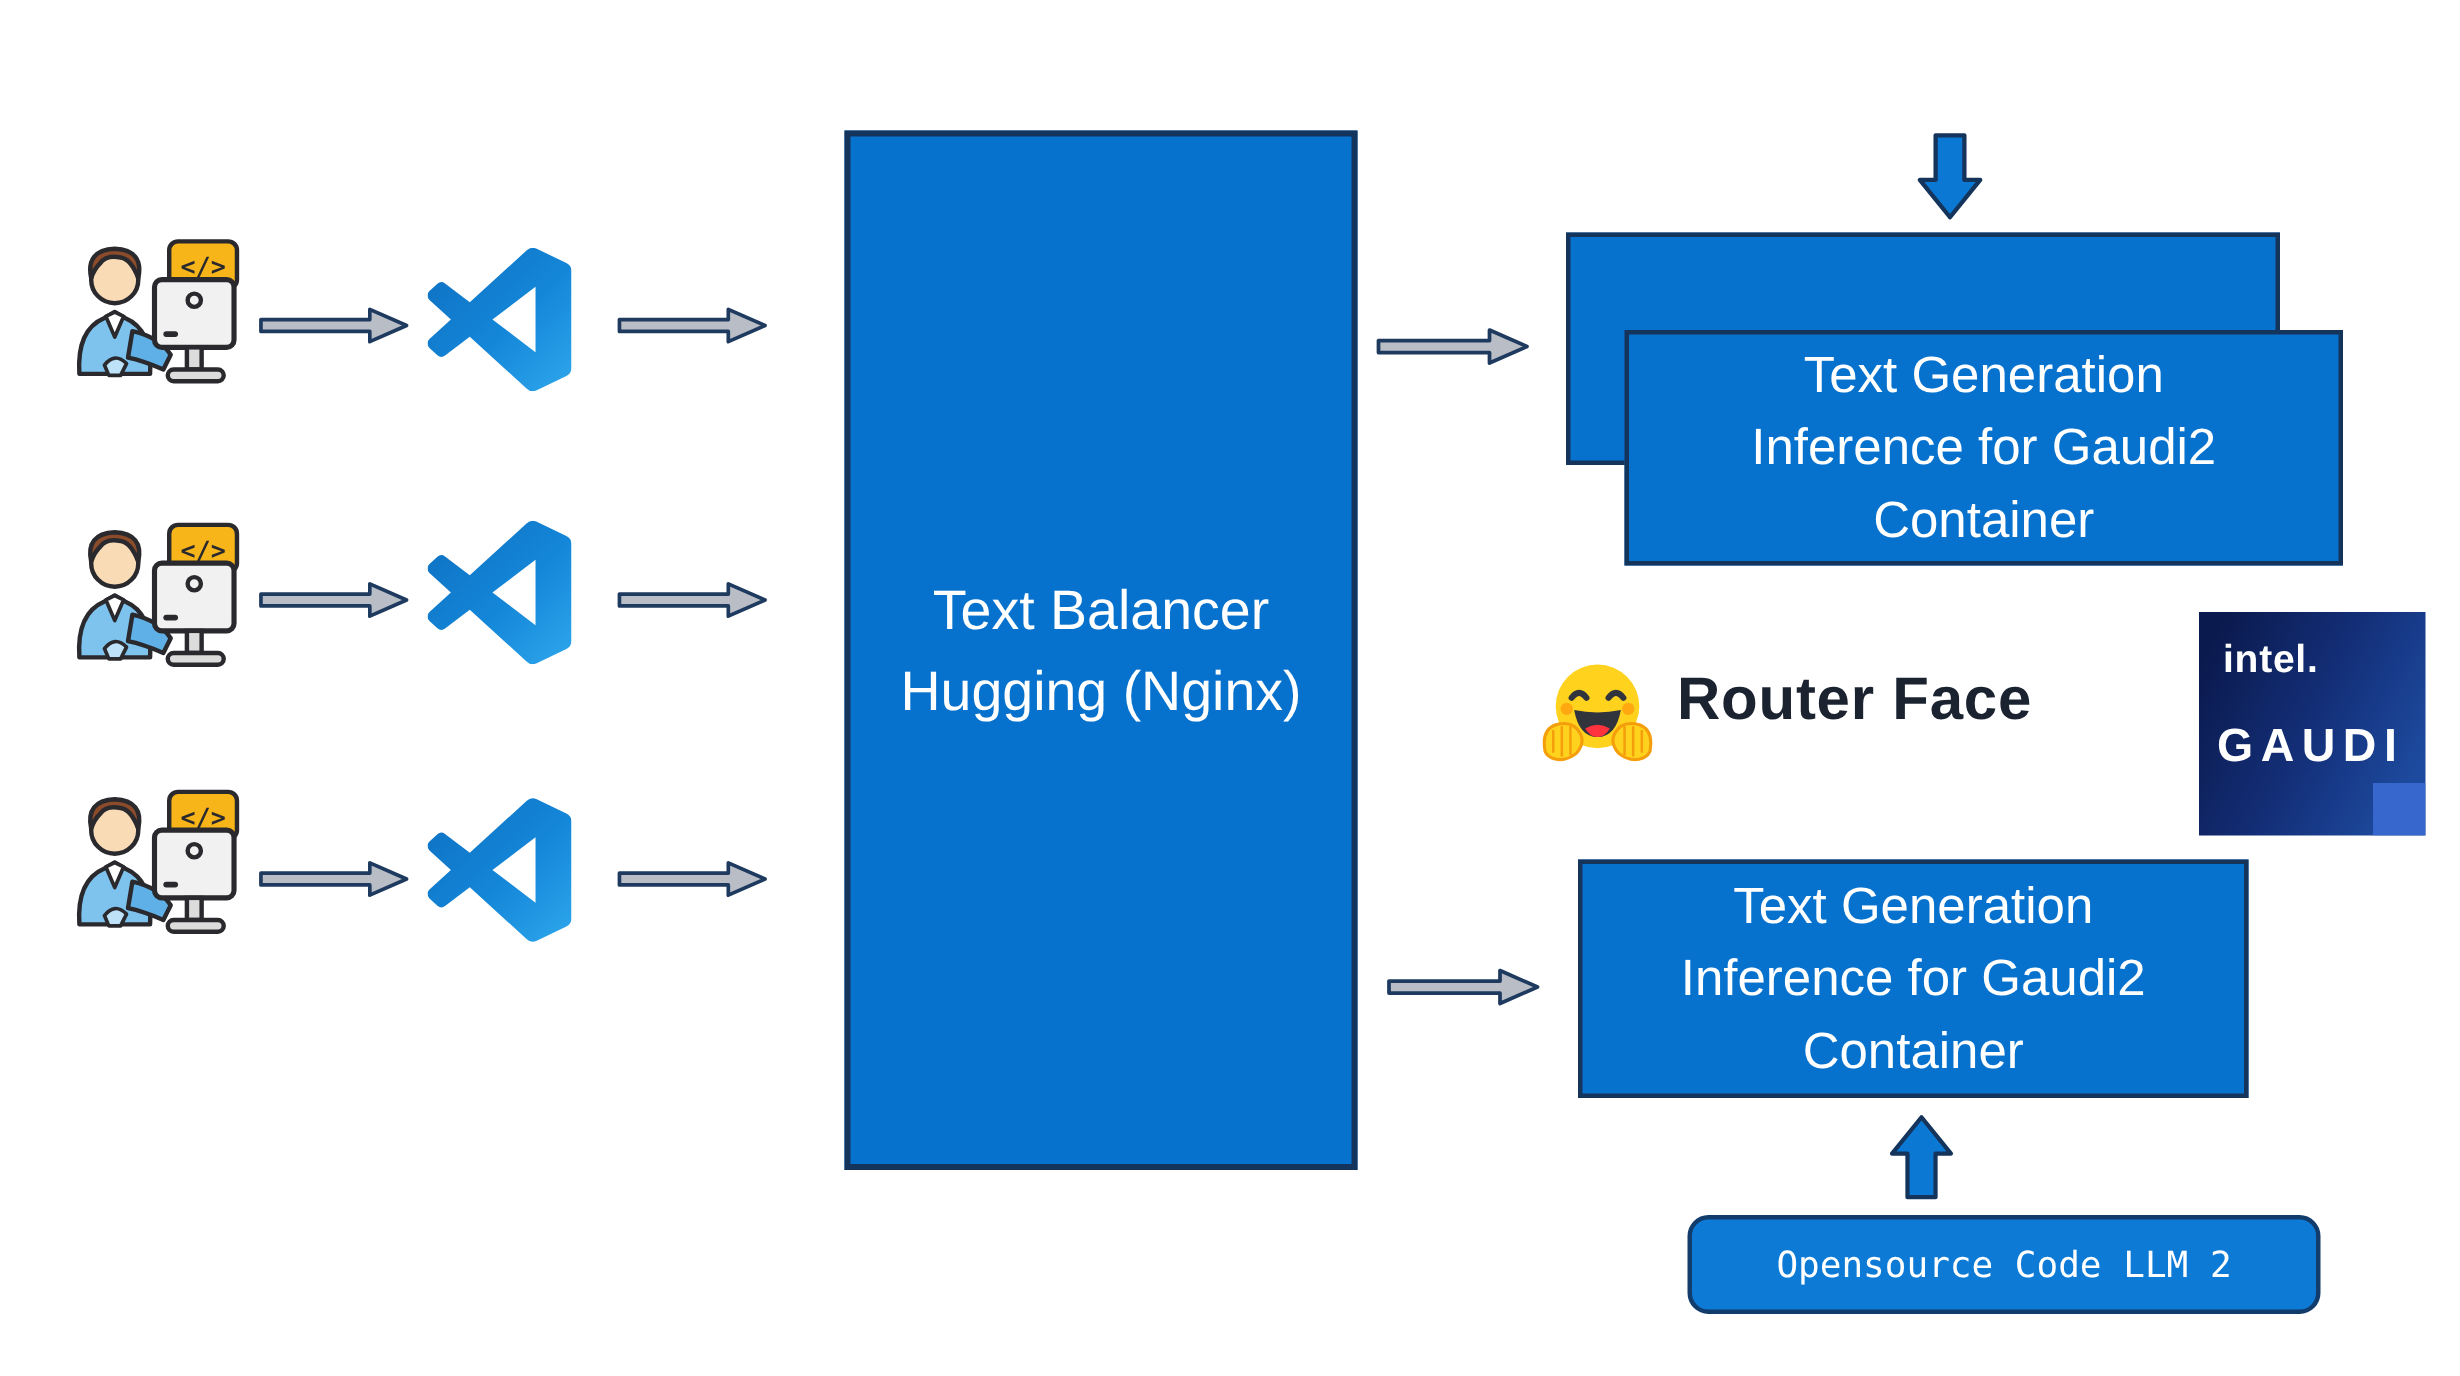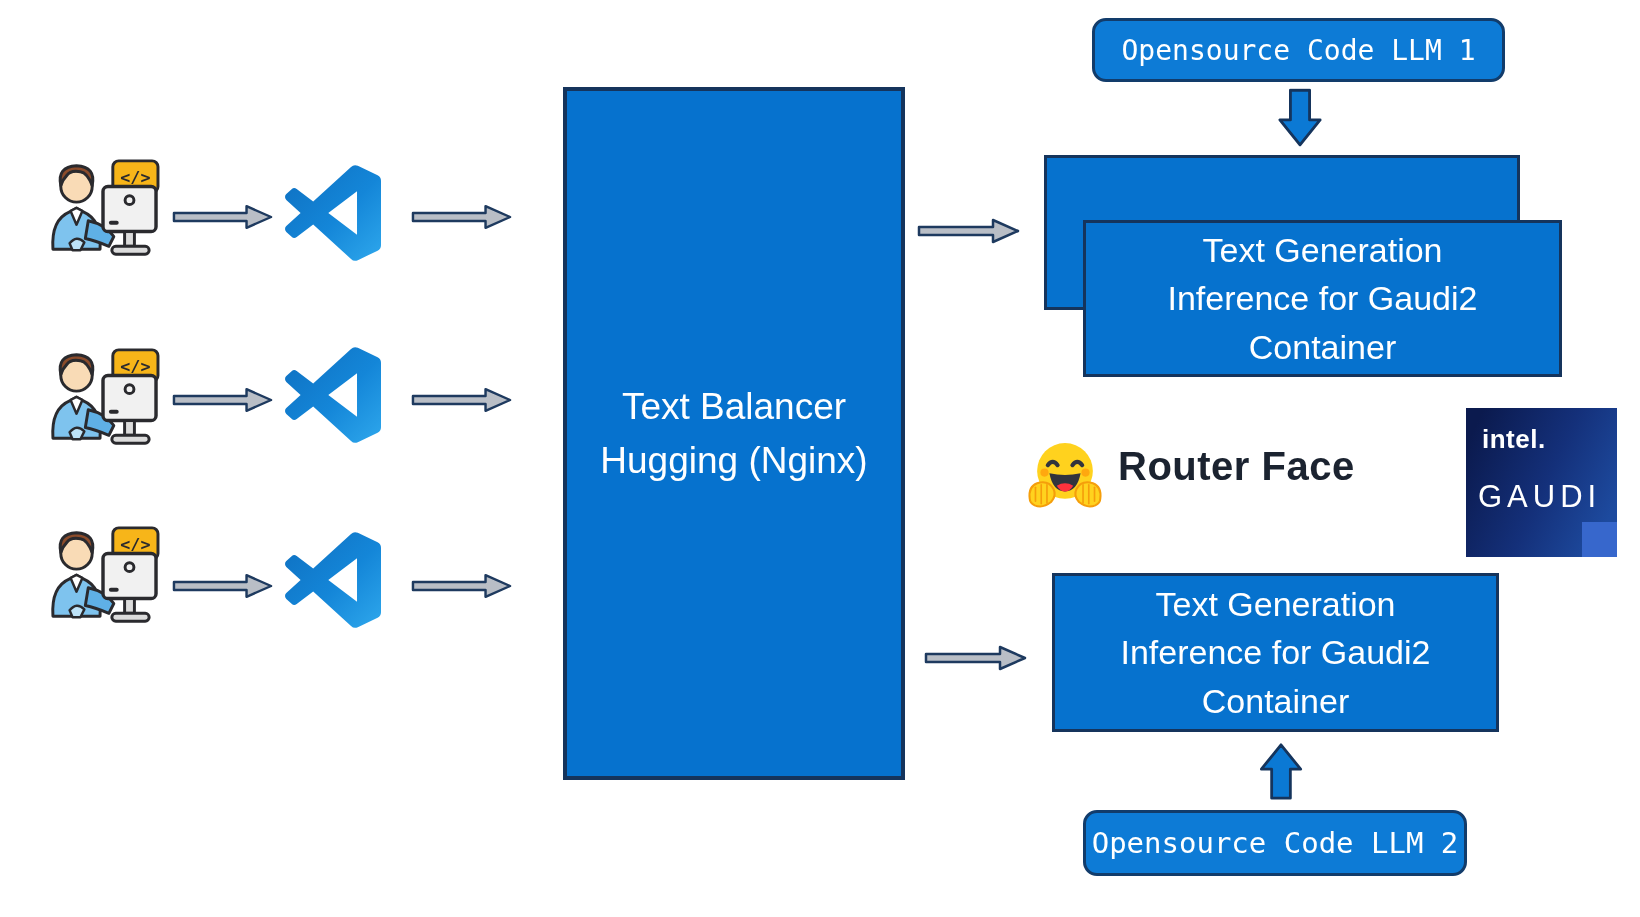--- a/index.html
+++ b/index.html
@@ -26,21 +26,21 @@
   .hf-label {
     position:absolute; font-weight:800; color:#1B2330; font-size:40px;
     letter-spacing:0.5px; white-space:nowrap;
   }
   .gaudi {
     position:absolute; box-sizing:border-box; overflow:hidden;
     background:linear-gradient(115deg,#0B1A4E 8%,#14307A 52%,#1D4A9E 88%);
     color:#ffffff;
   }
   .gaudi .brand  { font-size:26px; font-weight:700; margin:16px 0 16px 16px; letter-spacing:0.5px; }
-  .gaudi .product{ font-size:31px; font-weight:400; margin:24px 0 0 12px; letter-spacing:5px; }
+  .gaudi .product{ font-size:31px; font-weight:700; margin:24px 0 0 12px; letter-spacing:5px; }
   .gaudi .corner { position:absolute; right:0; bottom:0; width:35px; height:35px; background:#3767CC; }
 </style>
 </head>
 <body>
 
 <div class="canvas">
 
   <svg width="0" height="0" style="position:absolute" aria-hidden="true">
     <defs>
       <linearGradient id="vsgrad" x1="0" y1="0" x2="1" y2="1">
@@ -147,23 +147,20 @@
     <div class="line">Hugging (Nginx)</div>
   </div>
 
   <svg class="abs" style="left:915px;top:216px" width="108" height="30" viewBox="0 0 104 30">
       <use href="#sym-harrow"></use>
     </svg>
   <svg class="abs" style="left:921px;top:643px" width="110" height="30" viewBox="0 0 104 30">
       <use href="#sym-harrow"></use>
     </svg>
 
-  <div class="pill" style="left:1092px;top:18px;width:413px;height:64px;font-size:28px">
-    <span>Opensource Code LLM 1</span>
-  </div>
 
   <svg class="abs" style="left:1277px;top:88px" width="46" height="60" viewBox="0 0 48 62">
       <use href="#sym-varrow"></use>
     </svg>
 
   <div class="box" style="left:1044px;top:155px;width:476px;height:155px;border-width:3.5px"></div>
 
   <div class="box tgi-box" style="left:1083px;top:220px;width:479px;height:157px;border-width:3.5px">
     <div class="line">Text Generation</div>
     <div class="line">Inference for Gaudi2</div>
@@ -184,17 +181,17 @@
   <div class="box tgi-box" style="left:1052px;top:573px;width:447px;height:159px;border-width:3.5px">
     <div class="line">Text Generation</div>
     <div class="line">Inference for Gaudi2</div>
     <div class="line">Container</div>
   </div>
 
   <svg class="abs" style="left:1258px;top:742px;transform:rotate(180deg)" width="46" height="58" viewBox="0 0 48 62">
       <use href="#sym-varrow"></use>
     </svg>
 
-  <div class="pill" style="left:1083px;top:810px;width:384px;height:66px;font-size:29px">
+  <div class="pill" style="left:1125px;top:810px;width:422px;height:66px;font-size:24px">
     <span>Opensource Code LLM 2</span>
   </div>
 
 </div>
 
 </body></html>

